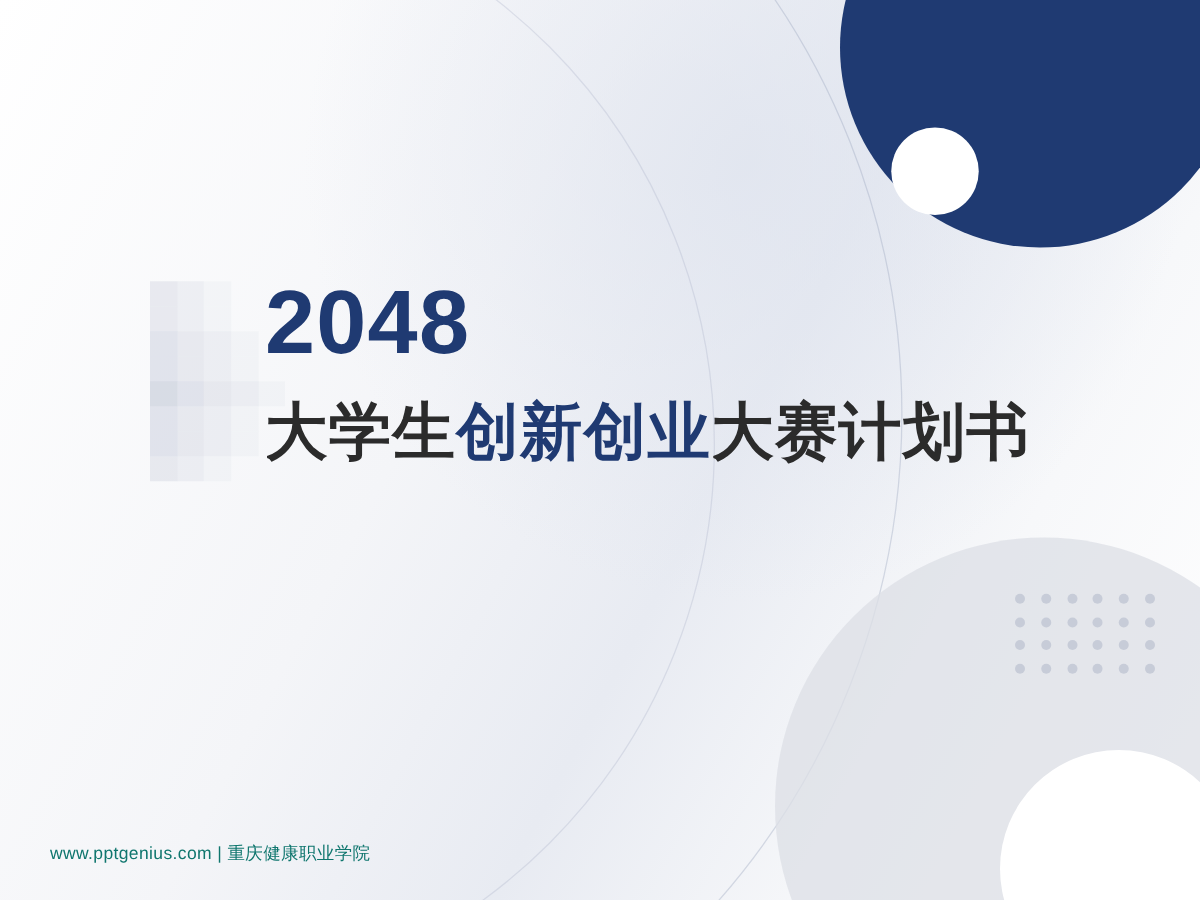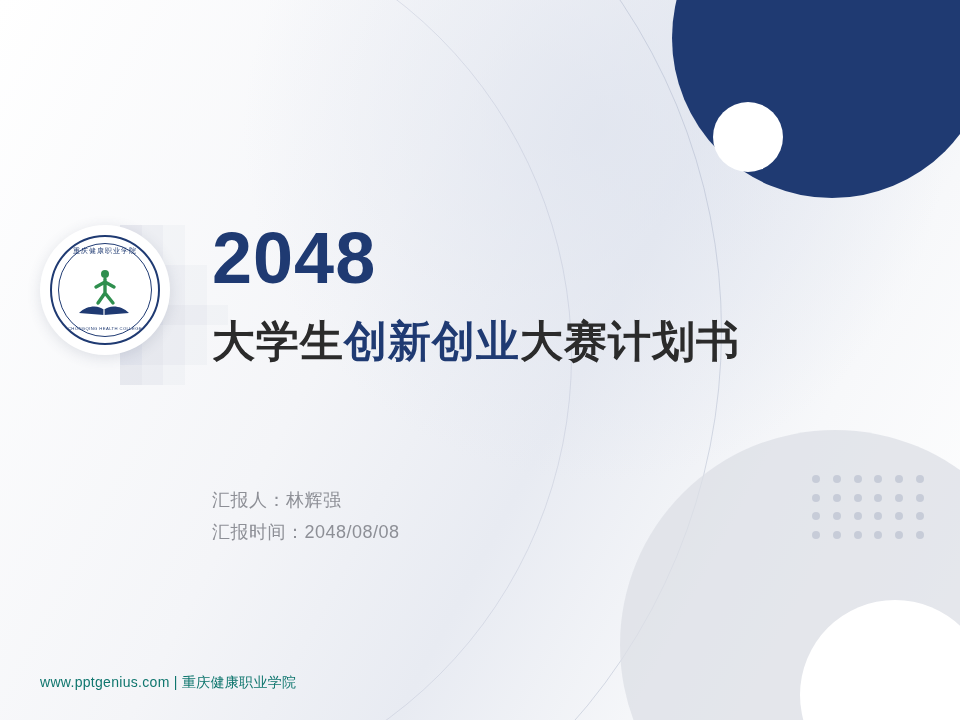--- a/index.html
+++ b/index.html
@@ -163,21 +163,21 @@
     font-size: 72px;
     font-weight: bold;
     color: #1f3a72;
     letter-spacing: 1px;
     line-height: 1;
     font-family: "Liberation Sans", sans-serif;
   }
   .main-title {
     position: absolute;
     left: 212px; top: 318px;
-    font-size: 43px;
+    font-size: 50px;
     font-weight: bold;
     color: #2b2b2b;
     letter-spacing: 1px;
     line-height: 1.1;
     white-space: nowrap;
   }
   .main-title .hl { color: #1f3a72; }
 
   .subtitle {
     position: absolute;
@@ -292,40 +292,22 @@
       <i style="background: rgba(140, 152, 180, 0);"></i>
       <i style="background: rgba(140, 152, 180, 0);"></i>
       <i style="background: rgba(140, 152, 180, 0.16);"></i>
       <i style="background: rgba(140, 152, 180, 0.1);"></i>
       <i style="background: rgba(140, 152, 180, 0.05);"></i>
       <i style="background: rgba(140, 152, 180, 0);"></i>
       <i style="background: rgba(140, 152, 180, 0);"></i>
       <i style="background: rgba(140, 152, 180, 0);"></i>
     </div>
 
-  <div class="logo-wrap">
-    <div class="logo-inner">
-      <div class="logo-top-text">重庆健康职业学院</div>
-      <svg class="logo-figure" width="40" height="40" viewBox="0 0 40 40">
-        <circle cx="20" cy="7" r="4" fill="#2f8f4e"></circle>
-        <path d="M20 12 L20 26 M20 15 L11 20 M20 15 L29 20 M20 26 L13 36 M20 26 L28 36" stroke="#2f8f4e" stroke-width="3.4" stroke-linecap="round" fill="none"></path>
-      </svg>
-      <svg class="logo-book" width="56" height="18" viewBox="0 0 56 18">
-        <path d="M2 14 C10 6, 22 6, 27 11 C32 6, 44 6, 52 14 L27 16 Z" fill="#1f3a72"></path>
-        <path d="M27 11 L27 16" stroke="#ffffff" stroke-width="1.2"></path>
-      </svg>
-      <div class="logo-bottom-text">CHONGQING HEALTH COLLEGE</div>
-    </div>
-  </div>
 
   <div class="year">2048</div>
 
   <div class="main-title"><span>大学生</span><span class="hl">创新创业</span><span>大赛计划书</span></div>
 
 
-  <div class="meta">
-    <div>汇报人：林辉强</div>
-    <div>汇报时间：2048/08/08</div>
-  </div>
 
   <div class="footer">www.pptgenius.com | 重庆健康职业学院</div>
 
 </div>
 
 </body></html>

